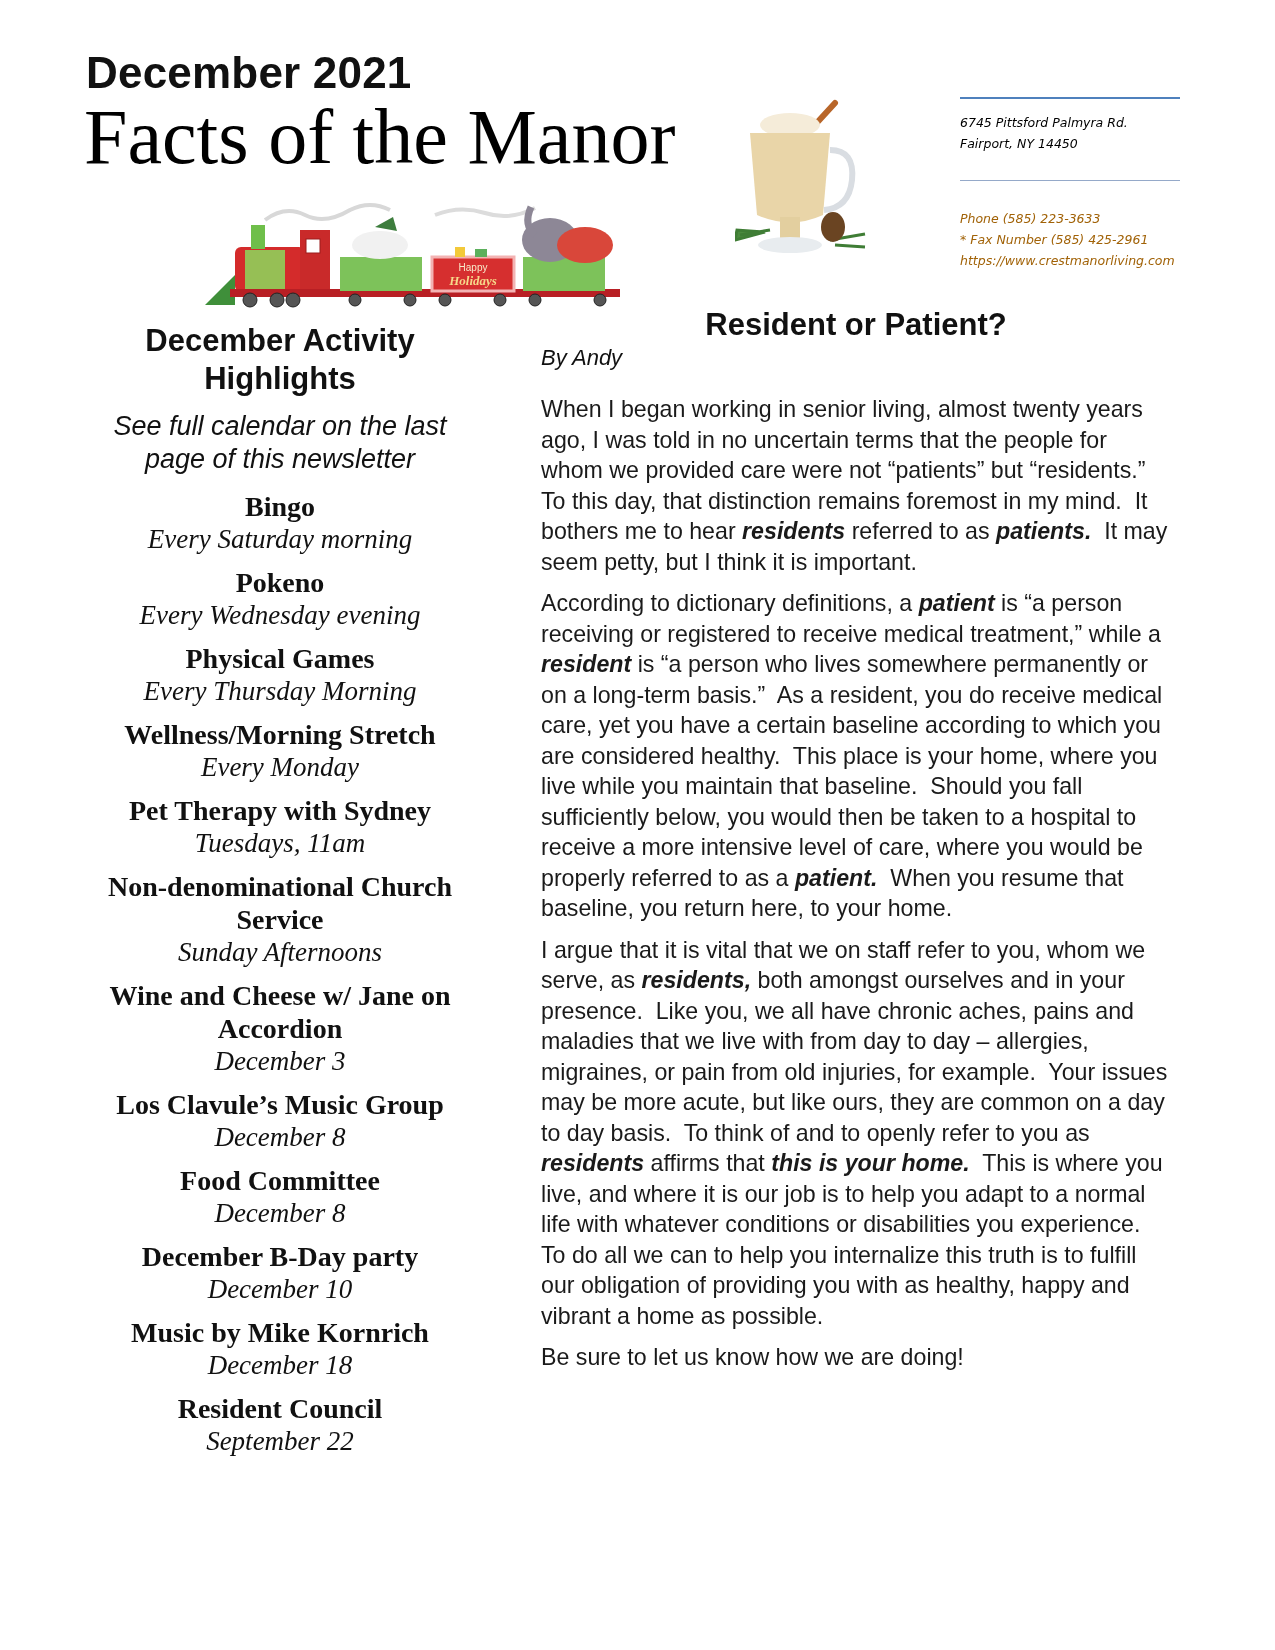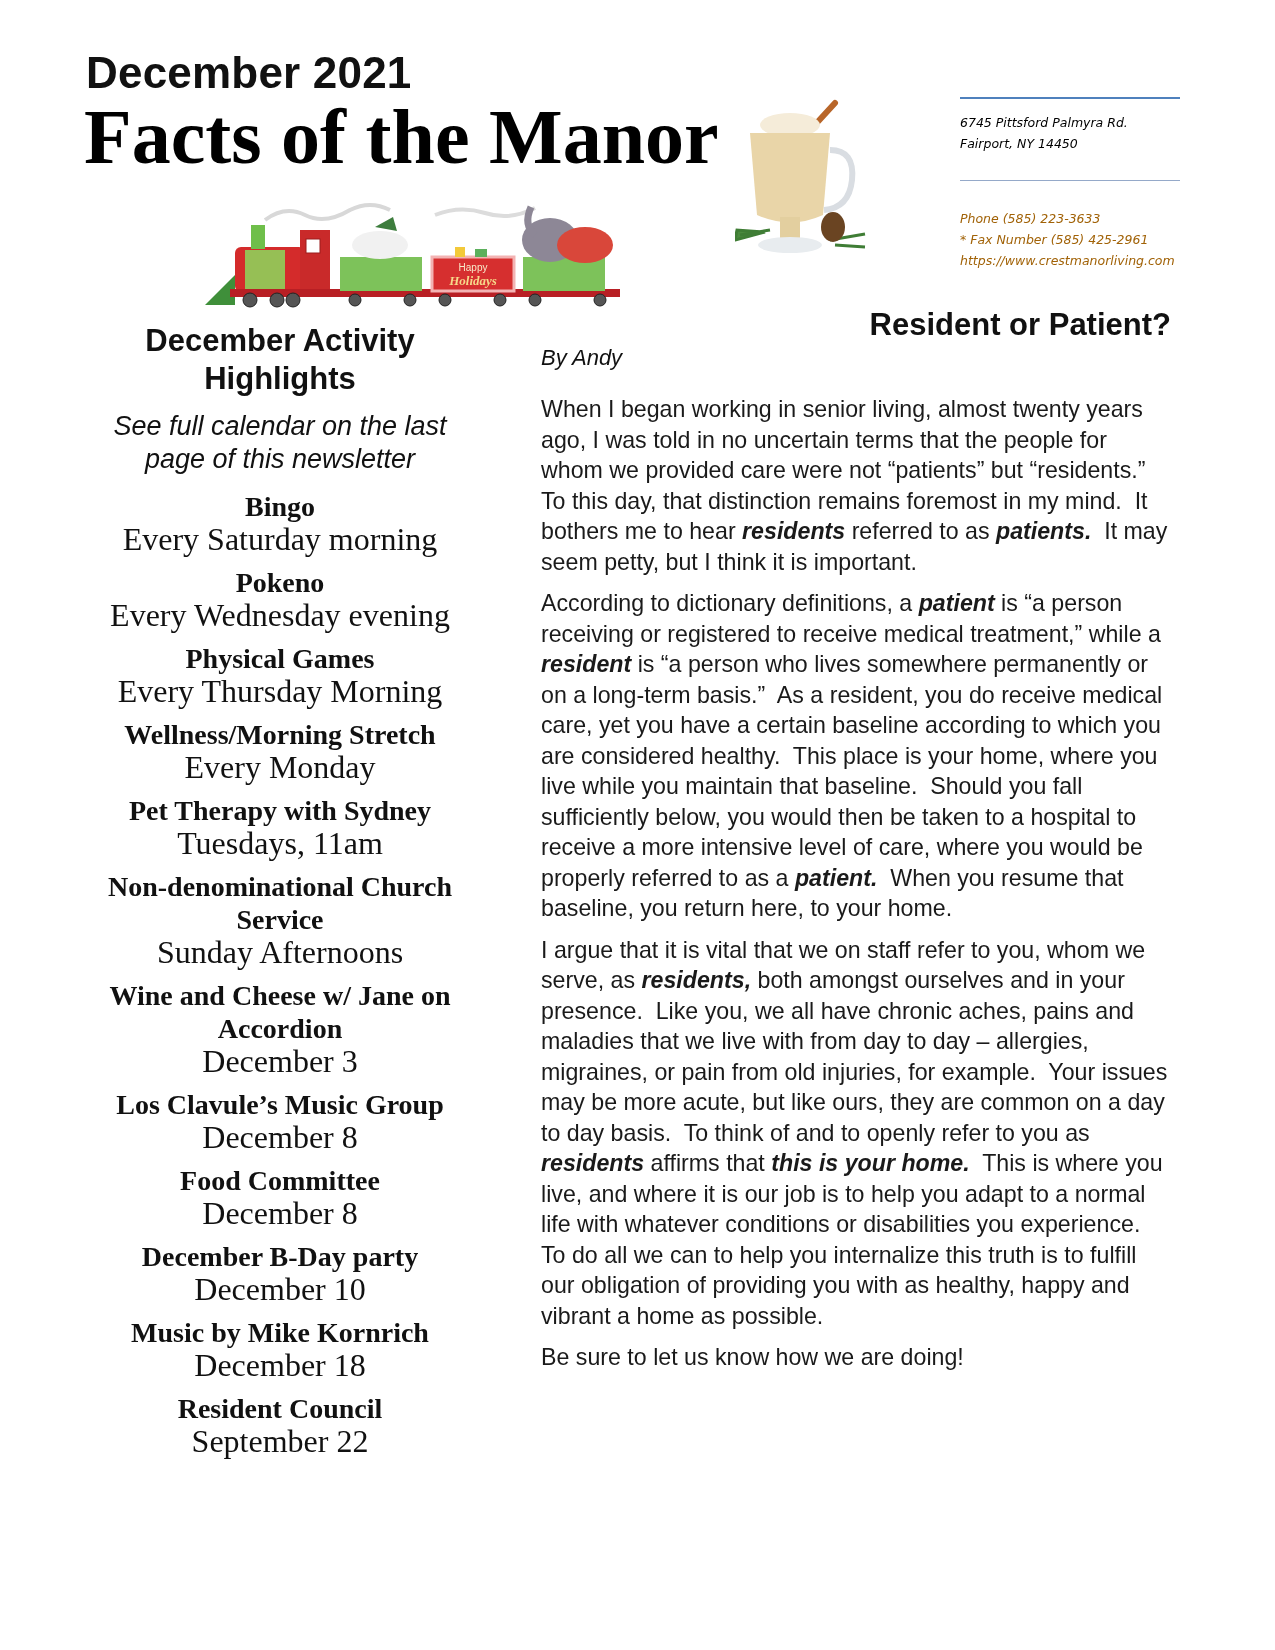--- a/index.html
+++ b/index.html
@@ -1,36 +1,36 @@
 <!DOCTYPE html>
 <html><head>
 <meta charset="utf-8">
 <style>
   html, body { margin: 0; padding: 0; background: #ffffff; }
   body { width: 1275px; height: 1650px; position: relative; overflow: hidden; color: #111; }
 
   .month { position: absolute; left: 86px; top: 48px; font-family: "Liberation Sans", sans-serif; font-weight: bold; font-size: 44px; color: #111; letter-spacing: 0.2px; }
-  .masthead { position: absolute; left: 84px; top: 92px; font-family: "Liberation Serif", serif; font-weight: bold; font-size: 78px; color: #000; white-space: nowrap; }
+  .masthead { position: absolute; left: 84px; top: 92px; font-family: "Liberation Serif", serif; font-weight: normal; font-size: 78px; color: #000; white-space: nowrap; }
 
   .train { position: absolute; left: 205px; top: 195px; width: 420px; height: 115px; }
   .eggnog { position: absolute; left: 735px; top: 95px; width: 140px; height: 170px; }
   .rule-top { position: absolute; left: 960px; top: 97px; width: 220px; height: 2px; background: #4f81bd; }
   .rule-mid { position: absolute; left: 960px; top: 180px; width: 220px; height: 1px; background: #95a9c9; }
   .addr { position: absolute; left: 960px; top: 112px; line-height: 21px; font-family: "DejaVu Sans", sans-serif; font-style: italic; font-size: 12.5px; color: #000000; white-space: nowrap; }
   .phones { position: absolute; left: 960px; top: 208px; line-height: 21px; font-family: "DejaVu Sans", sans-serif; font-style: italic; font-size: 12.5px; color: #a16207; white-space: nowrap; }
 
   .left-col { position: absolute; left: 90px; top: 322px; width: 380px; text-align: center; }
   .left-heading { font-family: "Liberation Sans", sans-serif; font-weight: bold; font-size: 31px; line-height: 38px; margin: 0; }
   .left-sub { font-family: "Liberation Sans", sans-serif; font-style: italic; font-size: 27px; line-height: 33px; margin: 12px 0 14px 0; }
   .event { margin: 0 0 11px 0; }
   .event-title { font-family: "Liberation Serif", serif; font-weight: bold; font-size: 28px; line-height: 33px; display: block; }
-  .event-when { font-family: "Liberation Serif", serif; font-size: 32px; line-height: 32px; display: block; }
+  .event-when { font-family: "Liberation Serif", serif; font-style: italic; font-size: 27px; line-height: 32px; display: block; }
 
   .right-col { position: absolute; left: 541px; top: 306px; width: 630px; }
-  .article-title { font-family: "Liberation Sans", sans-serif; font-weight: bold; font-size: 31px; text-align: right; margin: 0; line-height: 38px; }
+  .article-title { font-family: "Liberation Sans", sans-serif; font-weight: bold; font-size: 31px; text-align: center; margin: 0; line-height: 38px; }
   .byline { font-family: "Liberation Sans", sans-serif; font-style: italic; font-size: 22px; text-align: left; margin: 0 0 22px 0; line-height: 28px; }
   .para { font-family: "Liberation Sans", sans-serif; font-size: 23.2px; line-height: 30.5px; color: #1a1a1a; margin: 0 0 11px 0; }
   .para span { white-space: pre-wrap; }
   .it { font-style: italic; font-weight: bold; }
   .bi { font-weight: bold; font-style: italic; }
 </style>
 </head>
 <body>
 
 <div class="month">December 2021</div>

